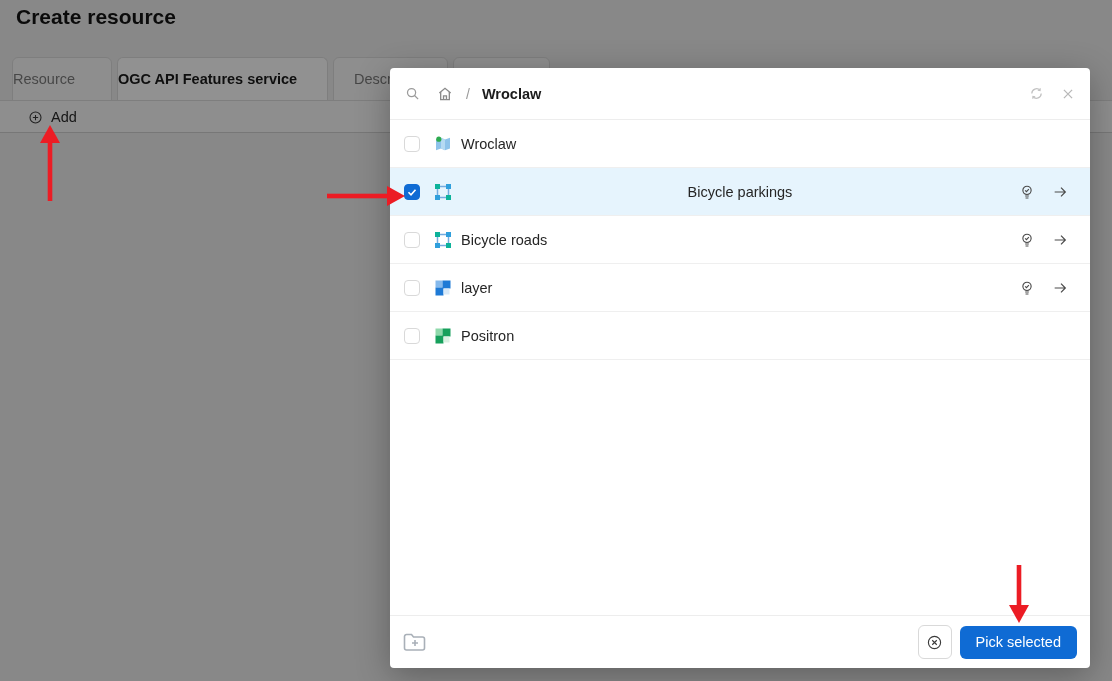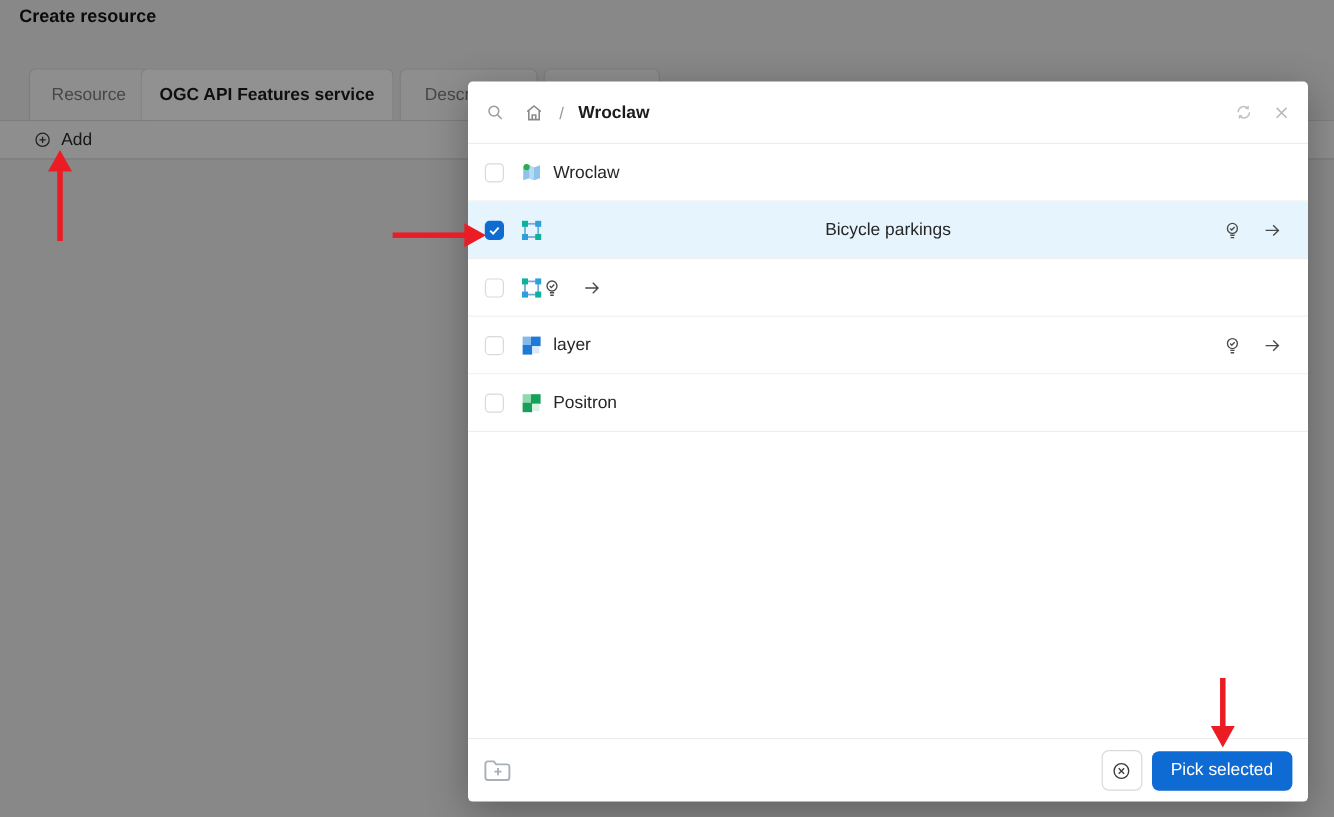--- a/index.html
+++ b/index.html
@@ -1,33 +1,33 @@
 <!DOCTYPE html>
 <html><head>
 <meta charset="utf-8">
 <style>
   * { margin:0; padding:0; box-sizing:border-box; }
   html,body { margin:0; }
   body { font-family:"Liberation Sans", sans-serif; background:#555; }
   .screen { position:relative; width:1112px; height:681px; overflow:hidden; background:#f0f0f0; }
 
   
-  .page-title { position:absolute; left:16px; top:5px; font-size:15px; font-weight:bold; color:#141414; }
+  .page-title { position:absolute; left:16px; top:5px; font-size:21px; font-weight:bold; color:#141414; }
 
   .tab { position:absolute; top:57px; height:44px; background:#fafafa; border:1px solid #dedede;
          border-radius:6px 6px 0 0; display:flex; align-items:center; color:#7d7d7d; font-size:14.5px; }
-  .tab-1 { left:24px;  width:100px; justify-content:center; }
-  .tab-2 { left:117px; width:211px; justify-content:center; background:#fff; color:#1b1b1b; font-weight:bold; border-bottom-color:#fff; }
+  .tab-1 { left:12px;  width:100px; }
+  .tab-2 { left:117px; width:211px; background:#fff; color:#1b1b1b; font-weight:bold; border-bottom-color:#fff; }
   .tab-3 { left:333px; width:115px; padding-left:20px; }
   .tab-4 { left:453px; width:97px;  justify-content:center; }
   .tabline { position:absolute; left:0; top:100px; width:1112px; height:1px; background:#dedede; }
 
   .add-row { position:absolute; left:0; top:101px; width:1112px; height:32px; background:#fafafa;
              border-bottom:1px solid #d2d2d2; display:flex; align-items:center; padding-left:28px; }
-  .add-btn { display:flex; align-items:flex-start; gap:8px; font-size:14.5px; color:#2a2a2a; cursor:pointer; }
+  .add-btn { display:flex; align-items:flex-end; gap:8px; font-size:14.5px; color:#2a2a2a; cursor:pointer; }
 
   
   .mask { position:absolute; inset:0; background:rgba(0,0,0,0.43); z-index:10; }
 
   
   .modal { position:absolute; left:390px; top:68px; width:700px; height:600px; background:#fff;
            z-index:20; border-radius:4px; box-shadow:0 8px 34px rgba(0,0,0,0.3); display:flex; flex-direction:column; }
   .modal-header { height:52px; flex:0 0 52px; display:flex; align-items:center; padding:0 15px; border-bottom:1px solid #ededed; }
   .hicon { display:flex; align-items:center; cursor:pointer; }
   .crumb-sep { margin-left:13px; color:#9a9a9a; font-size:14px; }
@@ -179,20 +179,21 @@
         <span class="cb"></span>
         <span class="res-icon">
           <svg width="18" height="18" viewBox="0 0 18 18">
             <rect x="3.5" y="3.5" width="11" height="11" fill="none" stroke="#74abe0" stroke-width="1.5"></rect>
             <rect x="1" y="1" width="5" height="5" fill="#0cb29a"></rect>
               <rect x="12" y="1" width="5" height="5" fill="#2f9fdc"></rect>
             <rect x="1" y="12" width="5" height="5" fill="#2f9fdc"></rect>
               <rect x="12" y="12" width="5" height="5" fill="#0cb29a"></rect>
           </svg>
         </span>
+        <span class="row-label">Bicycle roads</span>
         <span class="row-actions">
           <span class="act">
             <svg width="16" height="16" viewBox="0 0 24 24" fill="none" stroke="#4a4a4a" stroke-width="1.7">
               <circle cx="12" cy="9.5" r="6.2"></circle>
                 <path d="M9.2 9.5 l2 2 l3.6-3.8"></path>
                 <path d="M9.3 18 h5.4 M9.8 21 h4.4"></path>
             </svg>
           </span>
           <span class="act">
             <svg width="16" height="16" viewBox="0 0 24 24" fill="none" stroke="#4a4a4a" stroke-width="1.8">

